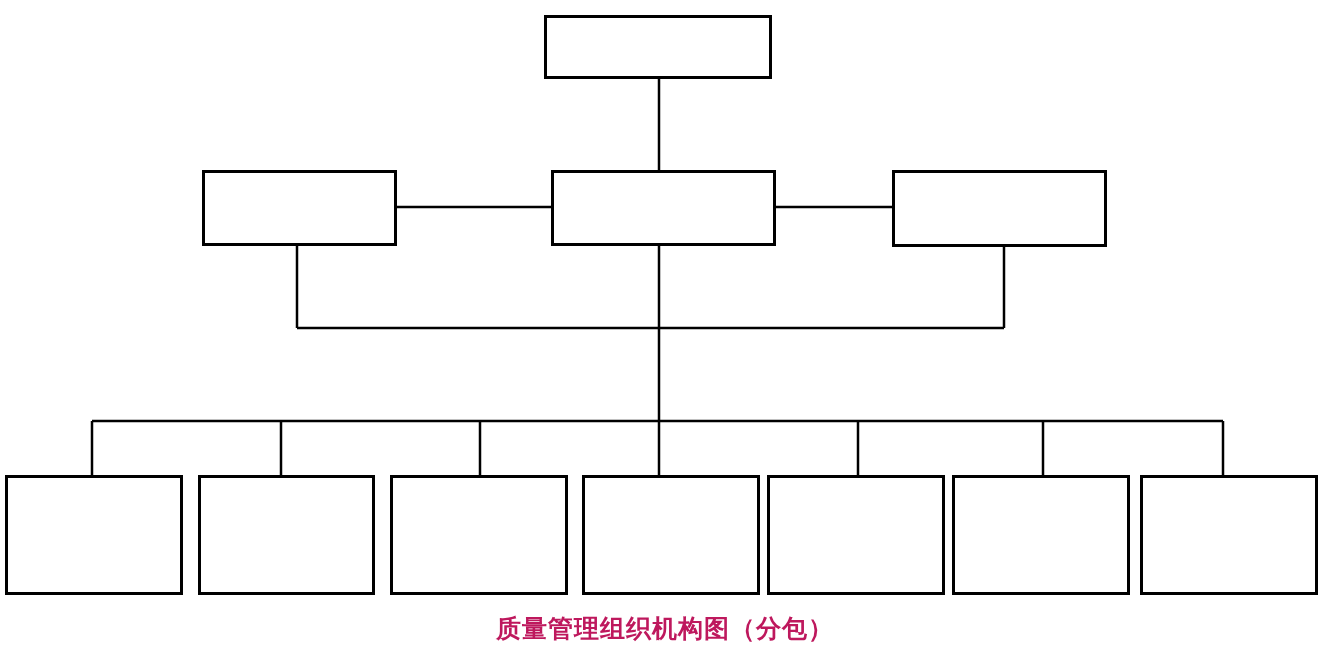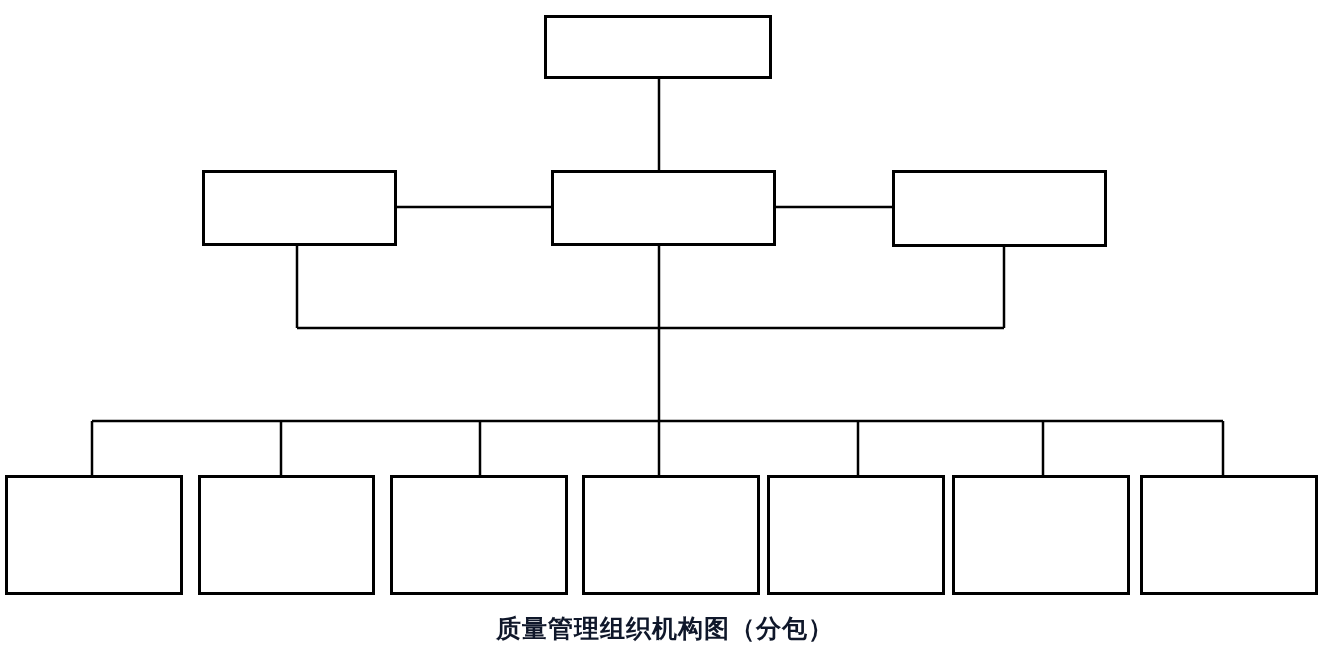--- a/index.html
+++ b/index.html
@@ -36,21 +36,21 @@
   #diagram-caption {
     position: absolute;
     left: 0;
     top: 612px;
     width: 1330px;
     text-align: center;
     font-family: "Liberation Serif", "DejaVu Serif", serif;
     font-weight: bold;
     font-size: 25px;
     letter-spacing: 1px;
-    color: #0f172a;
+    color: #be185d;
   }
 </style>
 </head>
 <body>
 
 <div id="canvas">
   <svg id="connector-svg" xmlns="http://www.w3.org/2000/svg" viewBox="0 0 1330 650">
       <line x1="659" y1="79" x2="659" y2="170" stroke="#000000" stroke-width="2.5"></line>
       <line x1="397" y1="207" x2="551" y2="207" stroke="#000000" stroke-width="2.5"></line>
       <line x1="776" y1="207" x2="892" y2="207" stroke="#000000" stroke-width="2.5"></line>

